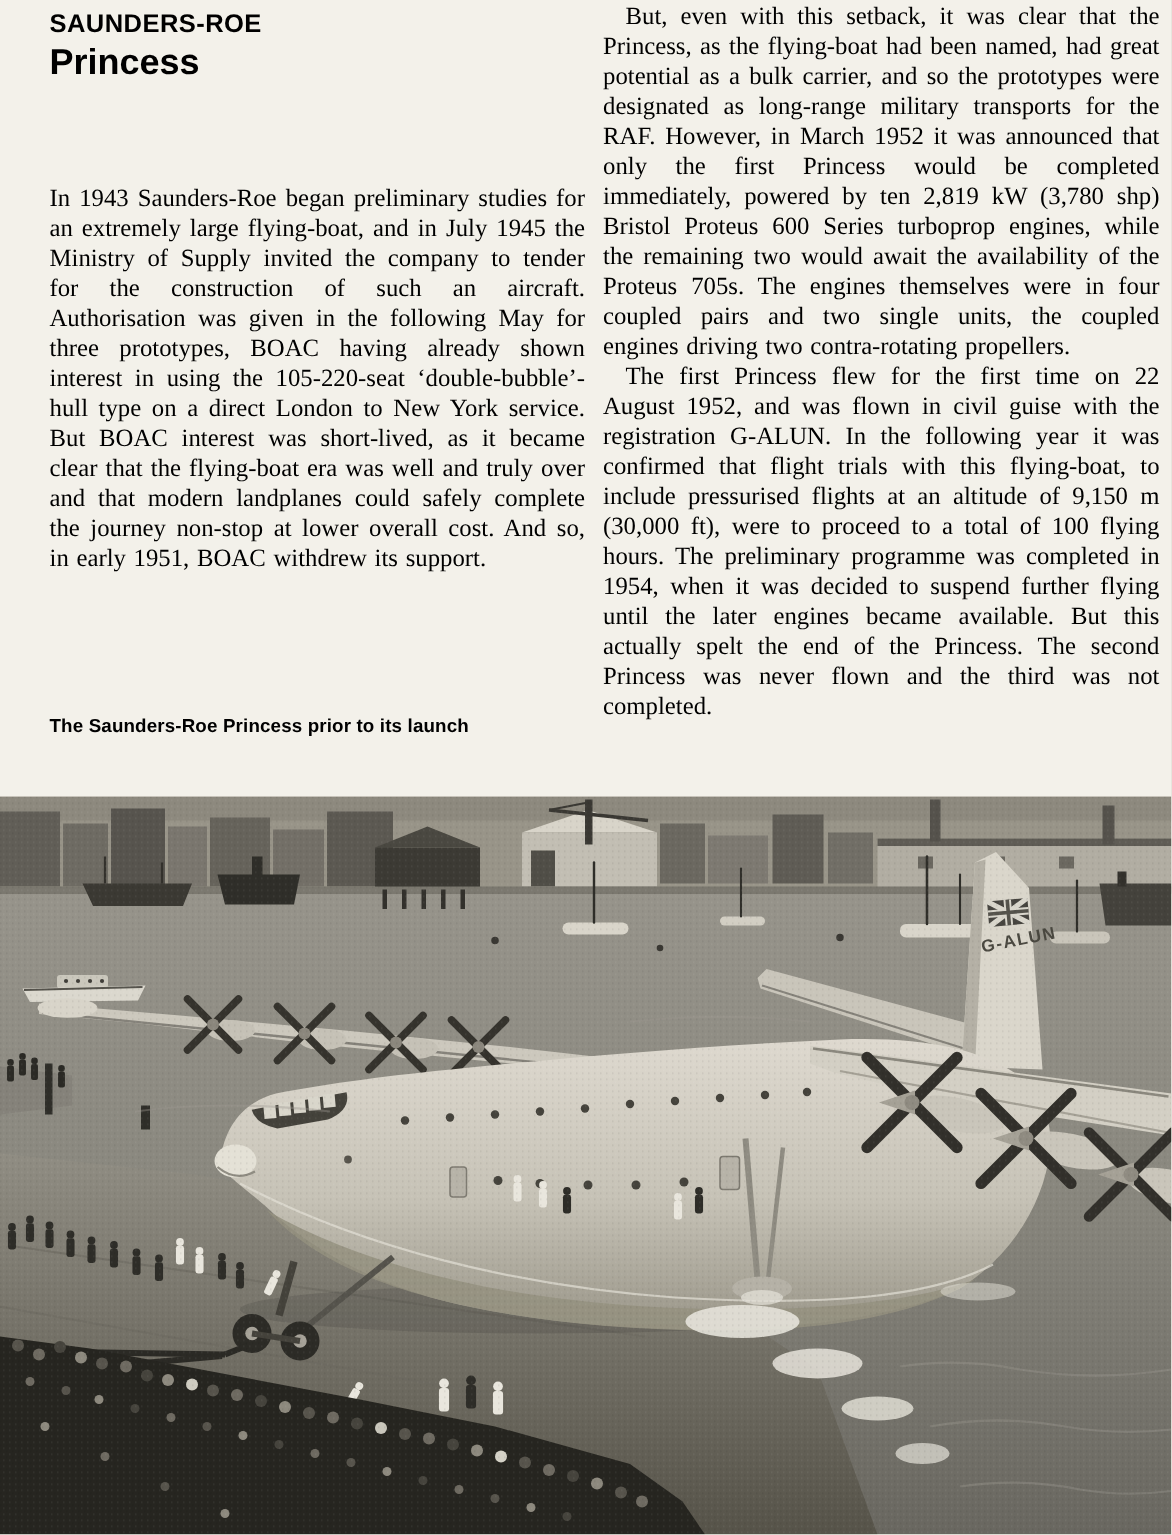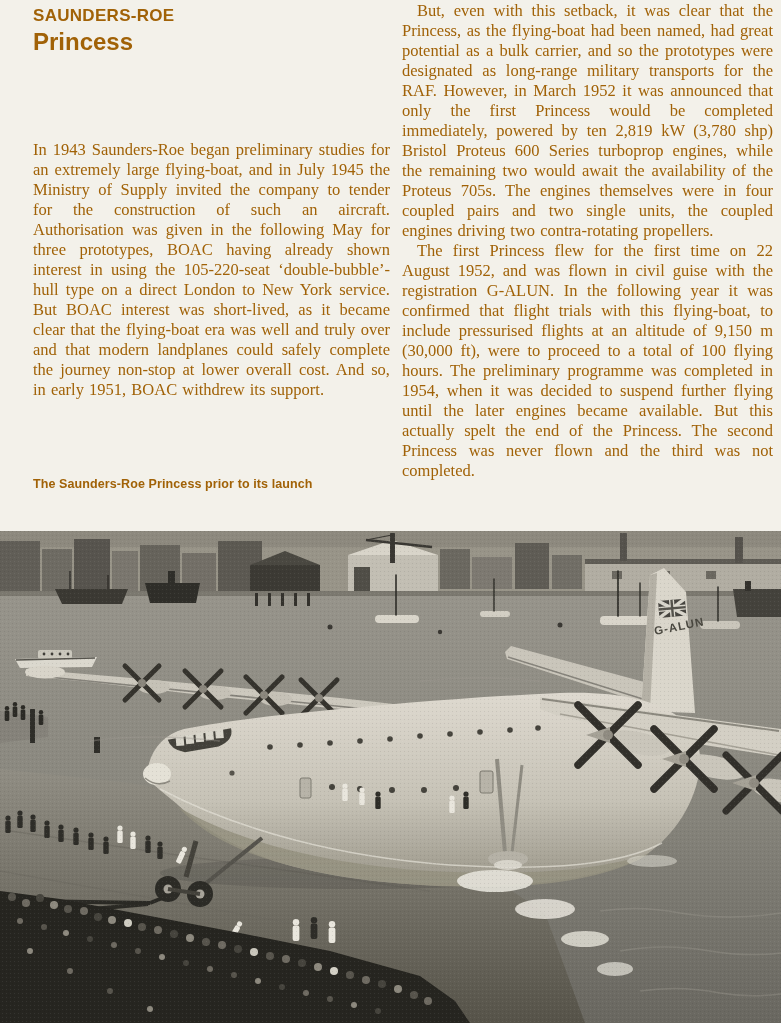--- a/index.html
+++ b/index.html
@@ -1,27 +1,27 @@
 <!DOCTYPE html>
 <html><head>
 <meta charset="utf-8">
 <style>
   html,body{margin:0;padding:0;background:#dddbd4;}
-  .page{position:relative;width:781px;height:1023px;background:#f3f1ea;color:#a16207;
+  .page{position:relative;width:781px;height:1023px;background:#f3f1ea;color:#000000;
         font-family:"Liberation Serif",serif;overflow:hidden;}
   
   .header{position:absolute;left:33px;top:6px;width:357px;}
   .kicker{font-family:"Liberation Sans",sans-serif;font-weight:bold;font-size:17px;letter-spacing:.3px;}
   .title{font-family:Liberation Sans, sans-serif;font-weight:bold;font-size:24px;margin-top:2px;}
   .country-band{position:absolute;left:33px;top:71px;width:357px;
         border-top:2px solid #21201c;border-bottom:1.5px solid #21201c;padding:1px 0 4px;}
   .country{font-style:italic;font-size:23px;letter-spacing:1.5px;line-height:1.05;padding-left:2px;}
   
   .col{position:absolute;font-size:16.5px;line-height:20px;text-align:justify;word-spacing:1px;}
-  .col-left{left:33px;top:140px;width:357px;}
+  .col-left{left:33px;top:122px;width:357px;}
   .col-right{left:402px;top:1px;width:371px;}
   .col p{margin:0;}
   .col p.indent{text-indent:15px;}
   .caption{position:absolute;left:33px;top:477px;width:362px;
         font-family:"Liberation Sans",sans-serif;font-weight:bold;font-size:12.5px;letter-spacing:.1px;}
   
   .photo{position:absolute;left:0;top:531px;width:781px;height:492px;}
   .photo svg{display:block;}
   .regtext{font-family:"Liberation Sans",sans-serif;font-weight:bold;}
 </style>

